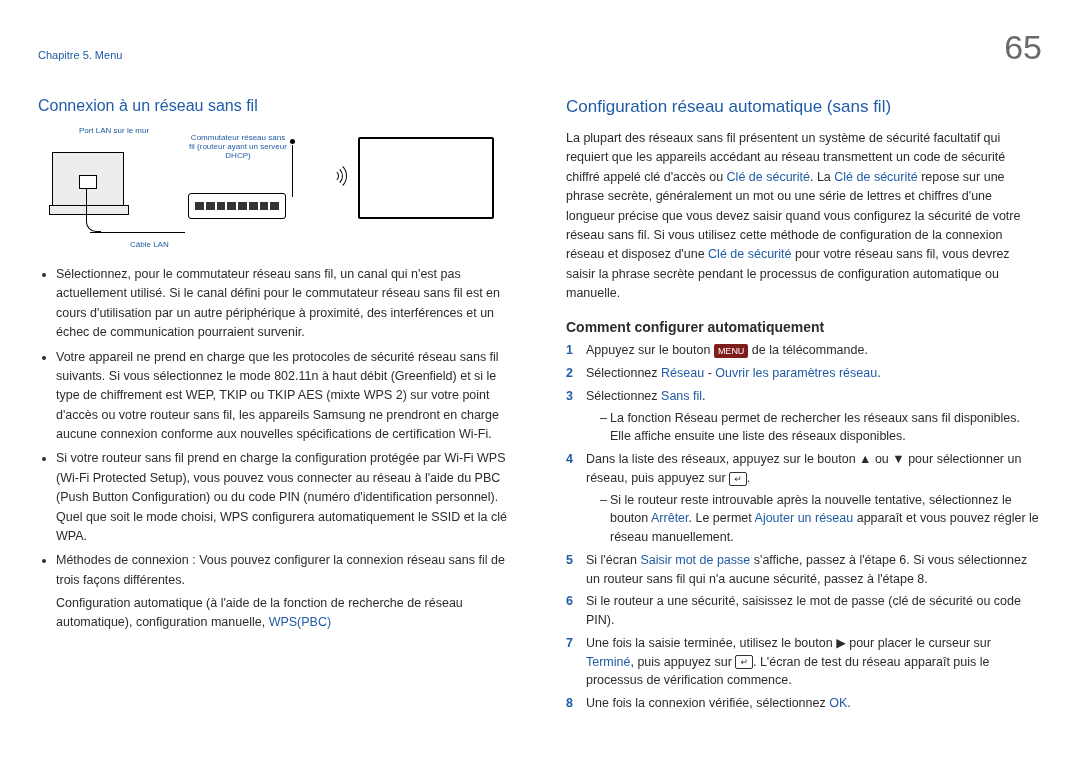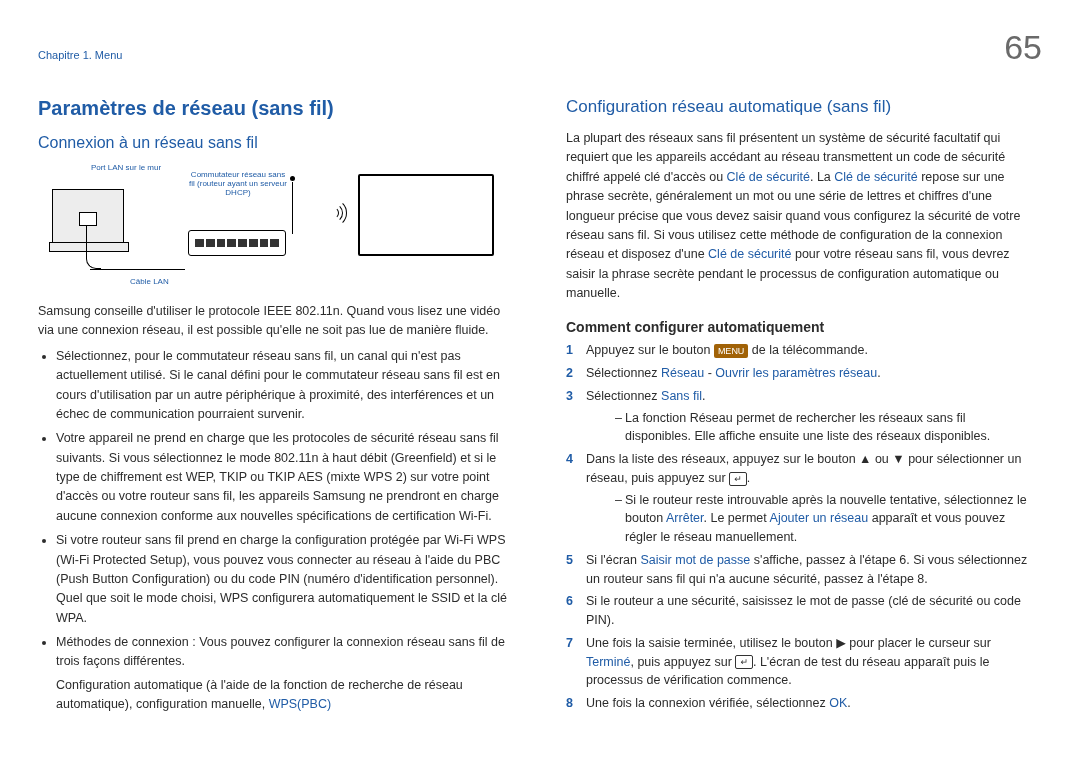--- a/index.html
+++ b/index.html
@@ -87,21 +87,21 @@
   }
   .wallplate .base {
     position: absolute;
     left: -4px; bottom: -4px;
     width: 78px; height: 8px;
     border: 1px solid #000;
     background: #ededed;
   }
   .label-wall {
     position: absolute;
-    left: 48px; top: -1px;
+    left: 36px; top: -1px;
     width: 80px;
     font-size: 8px;
     color: #205ca6;
     text-align: center;
   }
   .cable {
     position: absolute;
     left: 52px; bottom: 14px;
     width: 95px;
     border-bottom: 1px solid #000;
@@ -220,21 +220,21 @@
     content: counter(step);
     position: absolute;
     left: 0;
     top: 0;
     font-weight: 700;
     color: #205ca6;
     font-size: 12.5px;
   }
   .btn-label {
     display: inline-block;
-    background: #a16207;
+    background: #7f1d1d;
     color: #fff;
     font-size: 9px;
     padding: 1px 4px;
     border-radius: 2px;
     vertical-align: middle;
     line-height: 12px;
   }
   .enter-icon {
     display: inline-block;
     border: 1px solid #333;
@@ -242,49 +242,48 @@
     font-size: 9px;
     padding: 0 4px;
     line-height: 12px;
     vertical-align: middle;
     color: #333;
     background: #fff;
   }
   ul.sub {
     list-style: none;
     padding-left: 14px;
-    margin: 2px 15px;
+    margin: 2px 0;
   }
   ul.sub > li {
     position: relative;
     font-size: 12.5px;
     line-height: 1.5;
     margin: 3px 0;
     padding-left: 10px;
   }
   ul.sub > li::before {
     content: "–";
     position: absolute;
     left: 0;
     top: 0;
   }
 </style>
 </head>
 <body>
 
 <div class="page">
   <div class="header">
-    <span class="chapter-link">Chapitre 1. Menu</span>
+    <span class="chapter-link">Chapitre 5. Menu</span>
     <span class="page-num">65</span>
   </div>
 
   <div class="columns">
 
     <div class="col">
-      <h1 class="section-title">Paramètres de réseau (sans fil)</h1>
       <h2 class="subsection">Connexion à un réseau sans fil</h2>
 
       <div class="diagram">
         <div class="label-wall">Port LAN sur le mur</div>
         <div class="wallplate">
           <div class="jack"></div>
           <div class="base"></div>
         </div>
         <div class="cable"></div>
         <div class="label-cable">Câble LAN</div>
@@ -303,21 +302,20 @@
         </div>
         <div class="antenna"></div>
         <div class="waves">
           <span class="w1"></span>
             <span class="w2"></span>
             <span class="w3"></span>
         </div>
         <div class="tv"></div>
       </div>
 
-      <p class="body">Samsung conseille d'utiliser le protocole IEEE 802.11n. Quand vous lisez une vidéo via une connexion réseau, il est possible qu'elle ne soit pas lue de manière fluide.</p>
 
       <ul class="bul">
         <li>Sélectionnez, pour le commutateur réseau sans fil, un canal qui n'est pas actuellement utilisé. Si le canal défini pour le commutateur réseau sans fil est en cours d'utilisation par un autre périphérique à proximité, des interférences et un échec de communication pourraient survenir.</li>
         <li>Votre appareil ne prend en charge que les protocoles de sécurité réseau sans fil suivants. Si vous sélectionnez le mode 802.11n à haut débit (Greenfield) et si le type de chiffrement est WEP, TKIP ou TKIP AES (mixte WPS 2) sur votre point d'accès ou votre routeur sans fil, les appareils Samsung ne prendront en charge aucune connexion conforme aux nouvelles spécifications de certification Wi-Fi.</li>
         <li>Si votre routeur sans fil prend en charge la configuration protégée par Wi-Fi WPS (Wi-Fi Protected Setup), vous pouvez vous connecter au réseau à l'aide du PBC (Push Button Configuration) ou du code PIN (numéro d'identification personnel). Quel que soit le mode choisi, WPS configurera automatiquement le SSID et la clé WPA.</li>
         <li>
           <span>Méthodes de connexion : Vous pouvez configurer la connexion réseau sans fil de trois façons différentes.</span>
           <div style="margin-top:4px;">
             <span>Configuration automatique (à l'aide de la fonction de recherche de réseau automatique), configuration manuelle, </span><span class="highlight">WPS(PBC)</span>
           </div>

